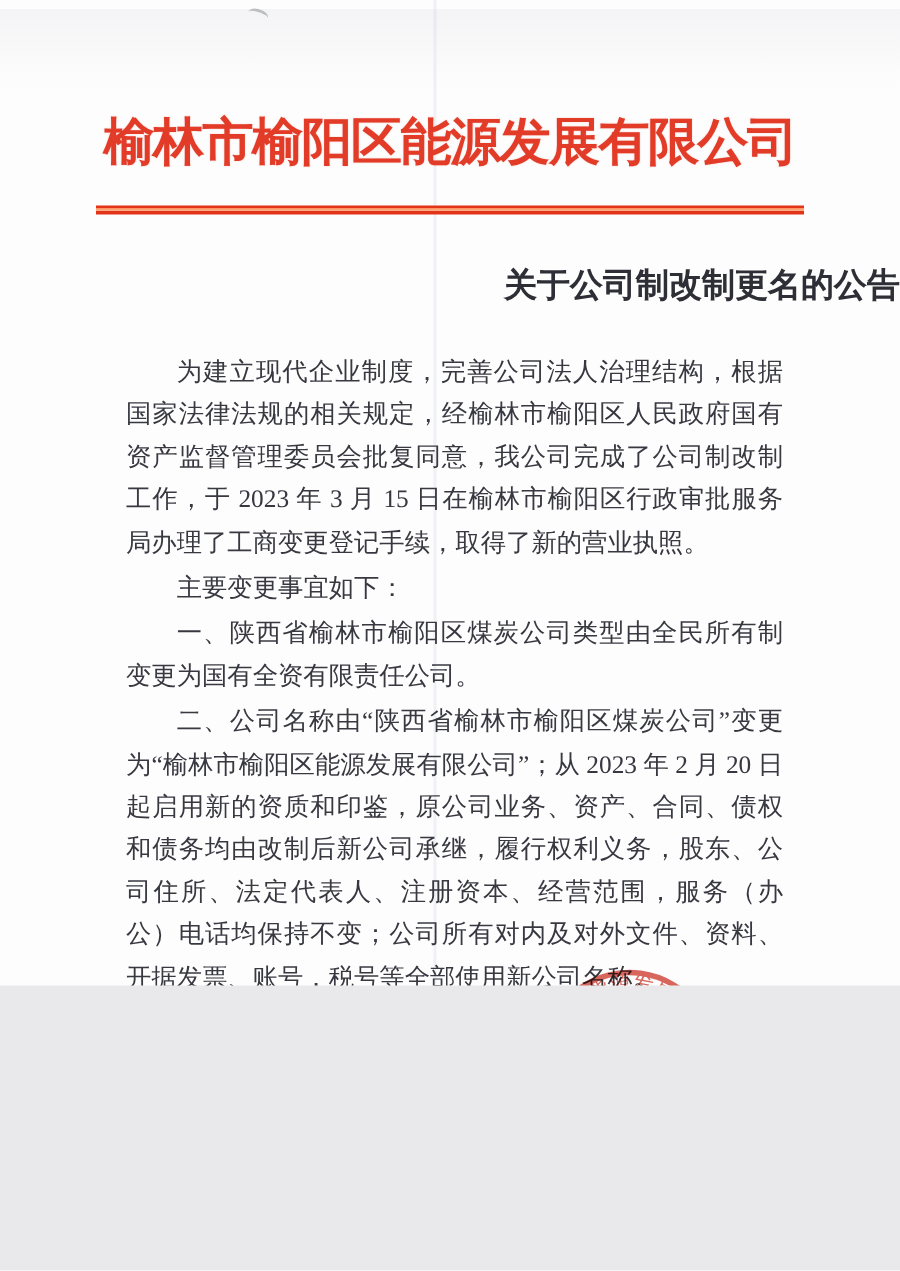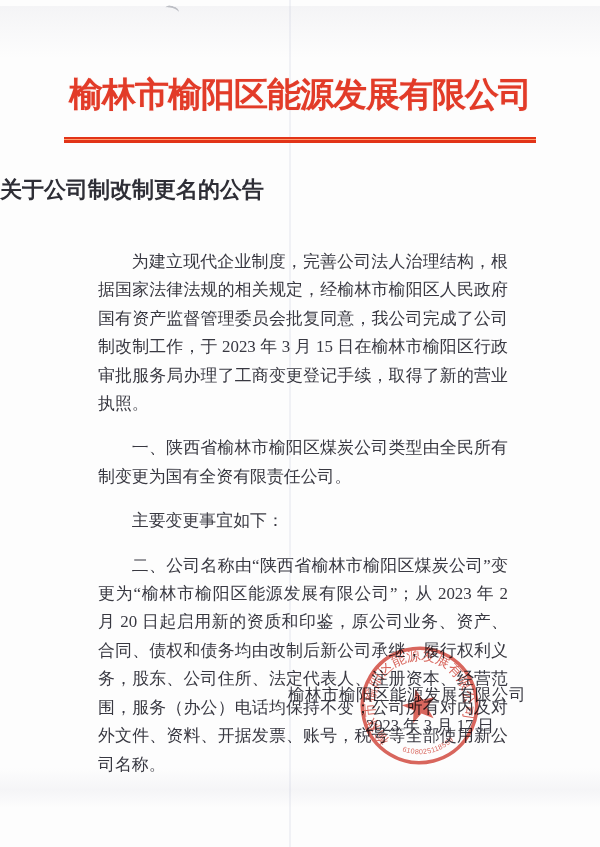--- a/index.html
+++ b/index.html
@@ -3,21 +3,21 @@
 <meta charset="utf-8">
 <style>
   html, body { margin: 0; padding: 0; }
   body {
     width: 600px; height: 847px;
     background: #e9e9ec;
     font-family: "Liberation Serif", serif;
   }
   .page {
     position: relative;
-    width: 600px; height: 847px;
+    width: 600px; height: 657px;
     background: #fdfdfd;
     overflow: hidden;
   }
   
   .scan-band-top {
     position: absolute; left: 0; top: 6px; width: 100%; height: 52px;
     background: linear-gradient(#f4f4f6, #fdfdfd);
     pointer-events: none;
   }
   .scan-band-bottom {
@@ -49,36 +49,36 @@
   }
   .red-rule {
     position: absolute; top: 137px; left: 64px; width: 472px; height: 6px;
     background: linear-gradient(
       #e23418 0, #e23418 2px,
       #ff9664 2px, #ffb088 3.5px,
       #e23418 3.5px, #e23418 6px);
   }
   .doc-title {
     position: absolute; top: 175px; left: 0; width: 100%;
-    text-align: left;
+    text-align: right;
     font-family: "Liberation Sans", sans-serif;
     font-weight: 600;
     font-size: 22px;
     color: #2e2e36;
   }
   .body-text {
     position: absolute; top: 232px; left: 82px; width: 442px;
     font-size: 16.9px;
     line-height: 28.4px;
     color: #383841;
     text-align: justify;
     text-justify: inter-character;
   }
   .body-text p {
-    margin: 16px;
+    margin: 2px;
     text-indent: 2em;
   }
   .signature-company {
     position: absolute; top: 684px; right: 74px;
     font-size: 16.5px;
     letter-spacing: 0.5px;
     color: #383841;
     white-space: nowrap;
   }
   .signature-date {
@@ -110,22 +110,22 @@
   <div class="scan-mark"></div>
 
   <div class="letterhead">榆林市榆阳区能源发展有限公司</div>
 
   <div class="red-rule"></div>
 
   <div class="doc-title">关于公司制改制更名的公告</div>
 
   <div class="body-text">
     <p>为建立现代企业制度，完善公司法人治理结构，根据国家法律法规的相关规定，经榆林市榆阳区人民政府国有资产监督管理委员会批复同意，我公司完成了公司制改制工作，于 2023 年 3 月 15 日在榆林市榆阳区行政审批服务局办理了工商变更登记手续，取得了新的营业执照。</p>
+    <p>主要变更事宜如下：</p>
     <p>一、陕西省榆林市榆阳区煤炭公司类型由全民所有制变更为国有全资有限责任公司。</p>
-    <p>主要变更事宜如下：</p>
     <p>二、公司名称由“陕西省榆林市榆阳区煤炭公司”变更为“榆林市榆阳区能源发展有限公司”；从 2023 年 2 月 20 日起启用新的资质和印鉴，原公司业务、资产、合同、债权和债务均由改制后新公司承继，履行权利义务，股东、公司住所、法定代表人、注册资本、经营范围，服务（办公）电话均保持不变；公司所有对内及对外文件、资料、开据发票、账号，税号等全部使用新公司名称。</p>
   </div>
 
   <div class="signature-company">榆林市榆阳区能源发展有限公司</div>
 
   <div class="signature-date">2023 年 3 月 17 日</div>
 
   <div class="seal">
     <svg viewBox="0 0 120 120" xmlns="http://www.w3.org/2000/svg">
       <defs>

